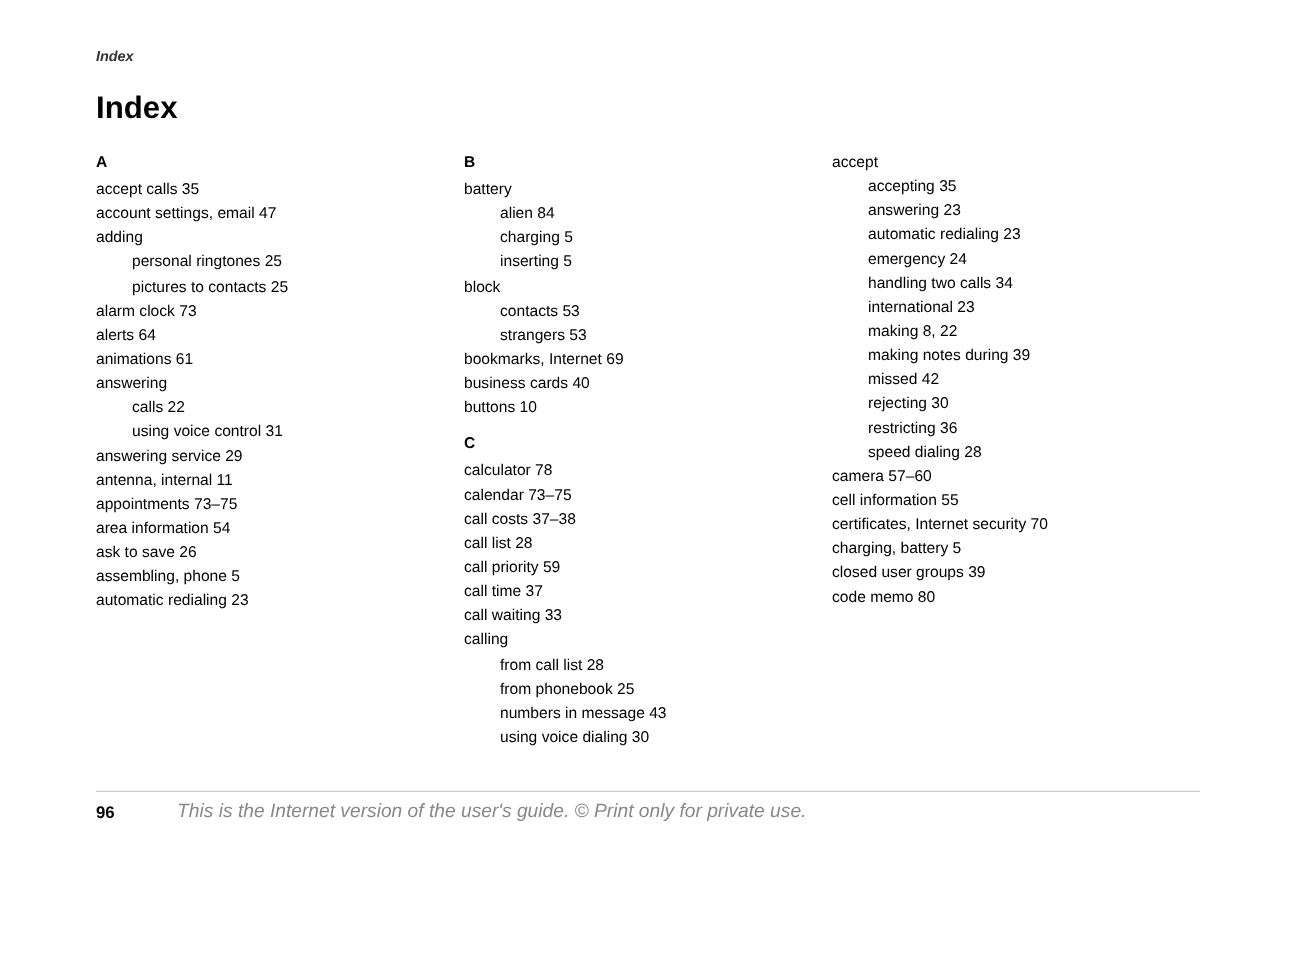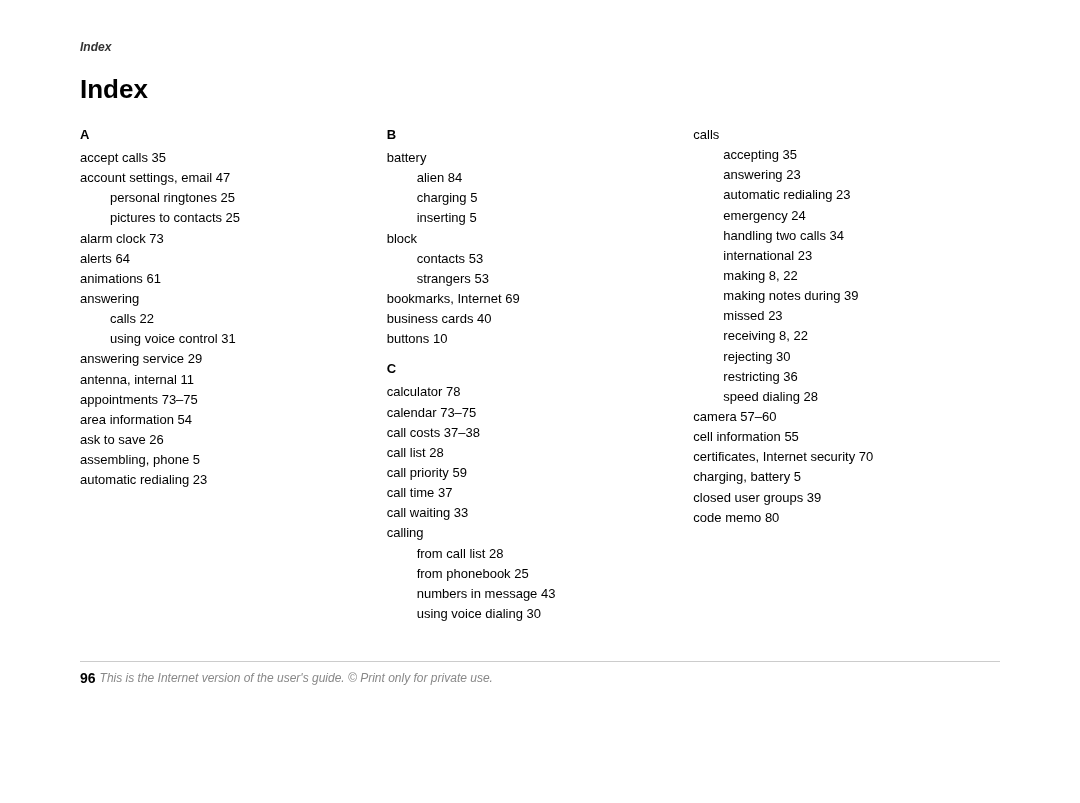--- a/index.html
+++ b/index.html
@@ -65,41 +65,43 @@
       right: 80px;
       display: flex;
       align-items: center;
       border-top: 1px solid #ccc;
       padding-top: 8px;
     }
     .footer-page-num {
       font-size: 14px;
       font-weight: 900;
       color: #000;
-      margin-right: 4px;
+      margin-right: 28px;
     }
     .footer-text {
-      font-size: 12px;
+      font-size: 16px;
       color: #888;
       font-style: italic;
+      margin-left: 24px;
     }
   </style>
 </head>
 <body>
 
 <div class="page">
   <div class="header-label">Index</div>
   <div class="main-title">Index</div>
 
   <div class="content-columns">
 
     <div class="col">
       <div class="section-header">A</div>
       <div class="index-entry">accept calls 35</div>
       <div class="index-entry">account settings, email 47</div>
+      <div class="index-entry">adding</div>
       <div class="index-entry indented">personal ringtones 25</div>
       <div class="index-entry indented">pictures to contacts 25</div>
       <div class="index-entry">alarm clock 73</div>
       <div class="index-entry">alerts 64</div>
       <div class="index-entry">animations 61</div>
       <div class="index-entry">answering</div>
       <div class="index-entry indented">calls 22</div>
       <div class="index-entry indented">using voice control 31</div>
       <div class="index-entry">answering service 29</div>
       <div class="index-entry">antenna, internal 11</div>
@@ -133,31 +135,30 @@
       <div class="index-entry">call time 37</div>
       <div class="index-entry">call waiting 33</div>
       <div class="index-entry">calling</div>
       <div class="index-entry indented">from call list 28</div>
       <div class="index-entry indented">from phonebook 25</div>
       <div class="index-entry indented">numbers in message 43</div>
       <div class="index-entry indented">using voice dialing 30</div>
     </div>
 
     <div class="col">
-      <div class="index-entry">calls</div>
+      <div class="index-entry">accept</div>
       <div class="index-entry indented">accepting 35</div>
       <div class="index-entry indented">answering 23</div>
       <div class="index-entry indented">automatic redialing 23</div>
       <div class="index-entry indented">emergency 24</div>
       <div class="index-entry indented">handling two calls 34</div>
       <div class="index-entry indented">international 23</div>
       <div class="index-entry indented">making 8, 22</div>
       <div class="index-entry indented">making notes during 39</div>
-      <div class="index-entry indented">missed 23</div>
-      <div class="index-entry indented">receiving 8, 22</div>
+      <div class="index-entry indented">missed 42</div>
       <div class="index-entry indented">rejecting 30</div>
       <div class="index-entry indented">restricting 36</div>
       <div class="index-entry indented">speed dialing 28</div>
       <div class="index-entry">camera 57–60</div>
       <div class="index-entry">cell information 55</div>
       <div class="index-entry">certificates, Internet security 70</div>
       <div class="index-entry">charging, battery 5</div>
       <div class="index-entry">closed user groups 39</div>
       <div class="index-entry">code memo 80</div>
     </div>

